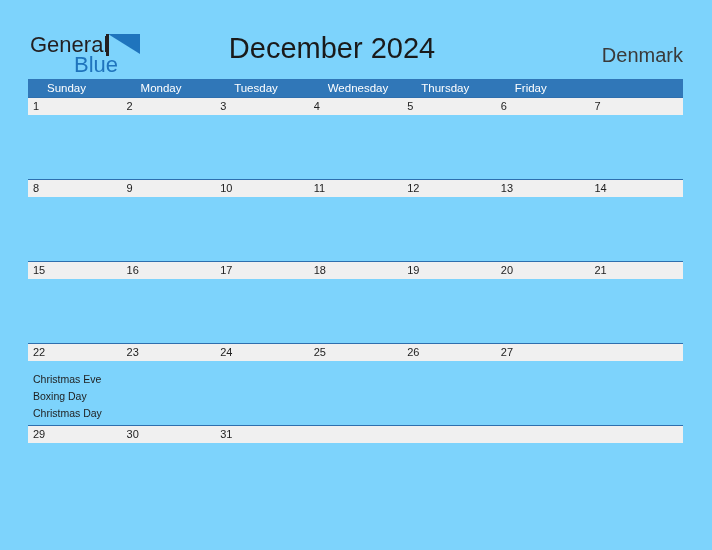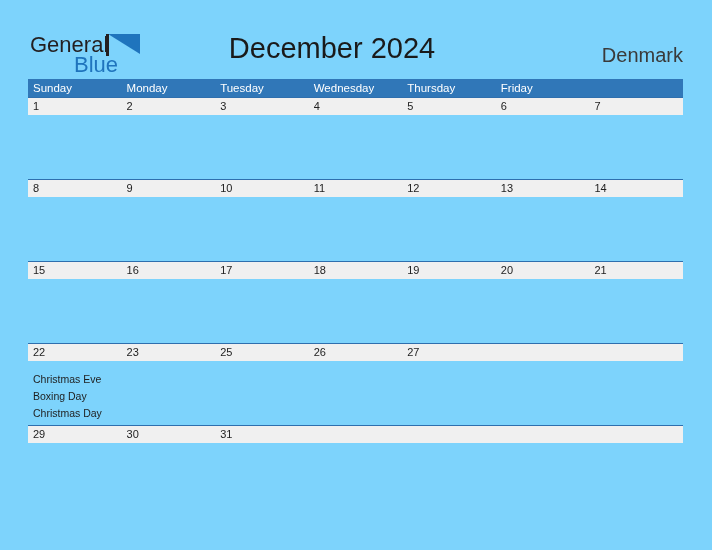--- a/index.html
+++ b/index.html
@@ -72,21 +72,21 @@
   .weekday-row {
     display: flex;
     width: 655px;
     height: 18px;
     background: #3077b8;
   }
   .weekday-cell {
     width: 93.571px;
     height: 31px;
     box-sizing: border-box;
-    padding-left: 5px;
+    padding-left: 19px;
     color: #ffffff;
     font-size: 11.5px;
     line-height: 18px;
     white-space: nowrap;
     overflow: hidden;
   }
 
   .week-row {
     width: 655px;
     position: relative;
@@ -319,20 +319,23 @@
 
     <div class="week-row">
       <div class="date-band">
         <div class="day-cell">
             <span class="day-num">22</span>
           </div>
         <div class="day-cell">
             <span class="day-num">23</span>
           </div>
         <div class="day-cell">
+            <span class="day-num">24</span>
+          </div>
+        <div class="day-cell">
             <span class="day-num">25</span>
           </div>
         <div class="day-cell">
             <span class="day-num">26</span>
           </div>
         <div class="day-cell">
             <span class="day-num">27</span>
           </div>
       </div>
       <div class="event-band week-body-tall">

